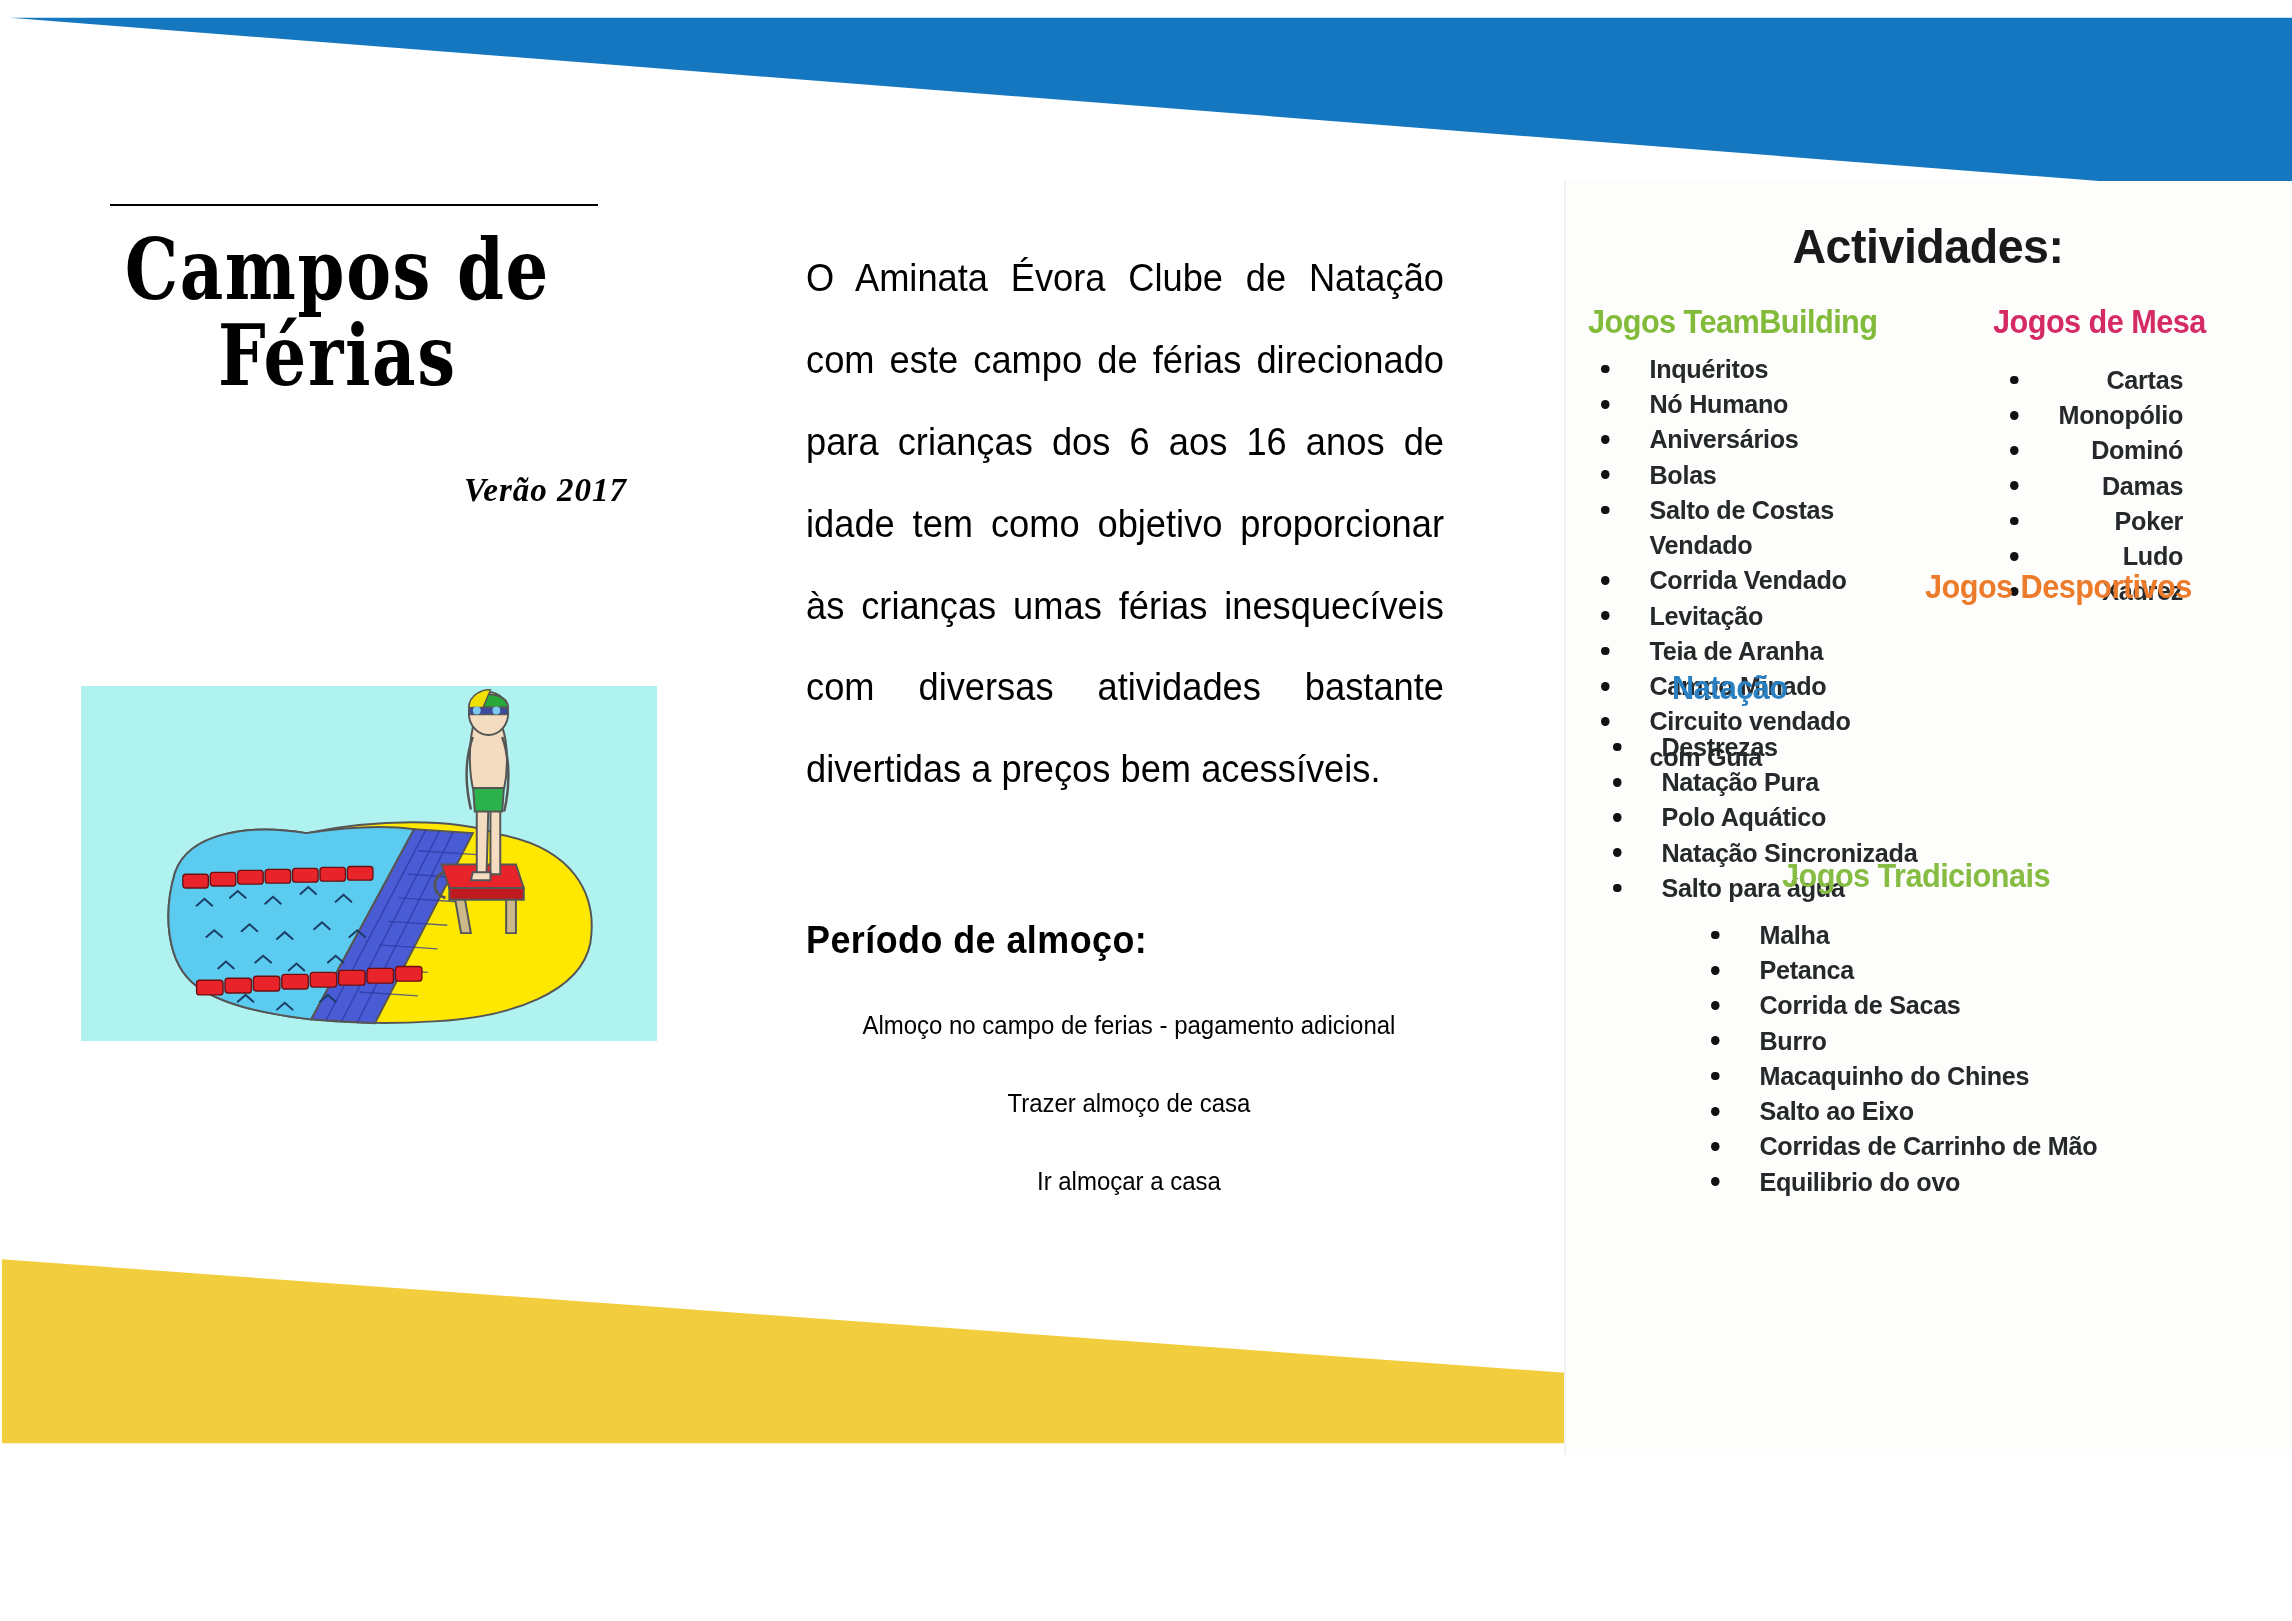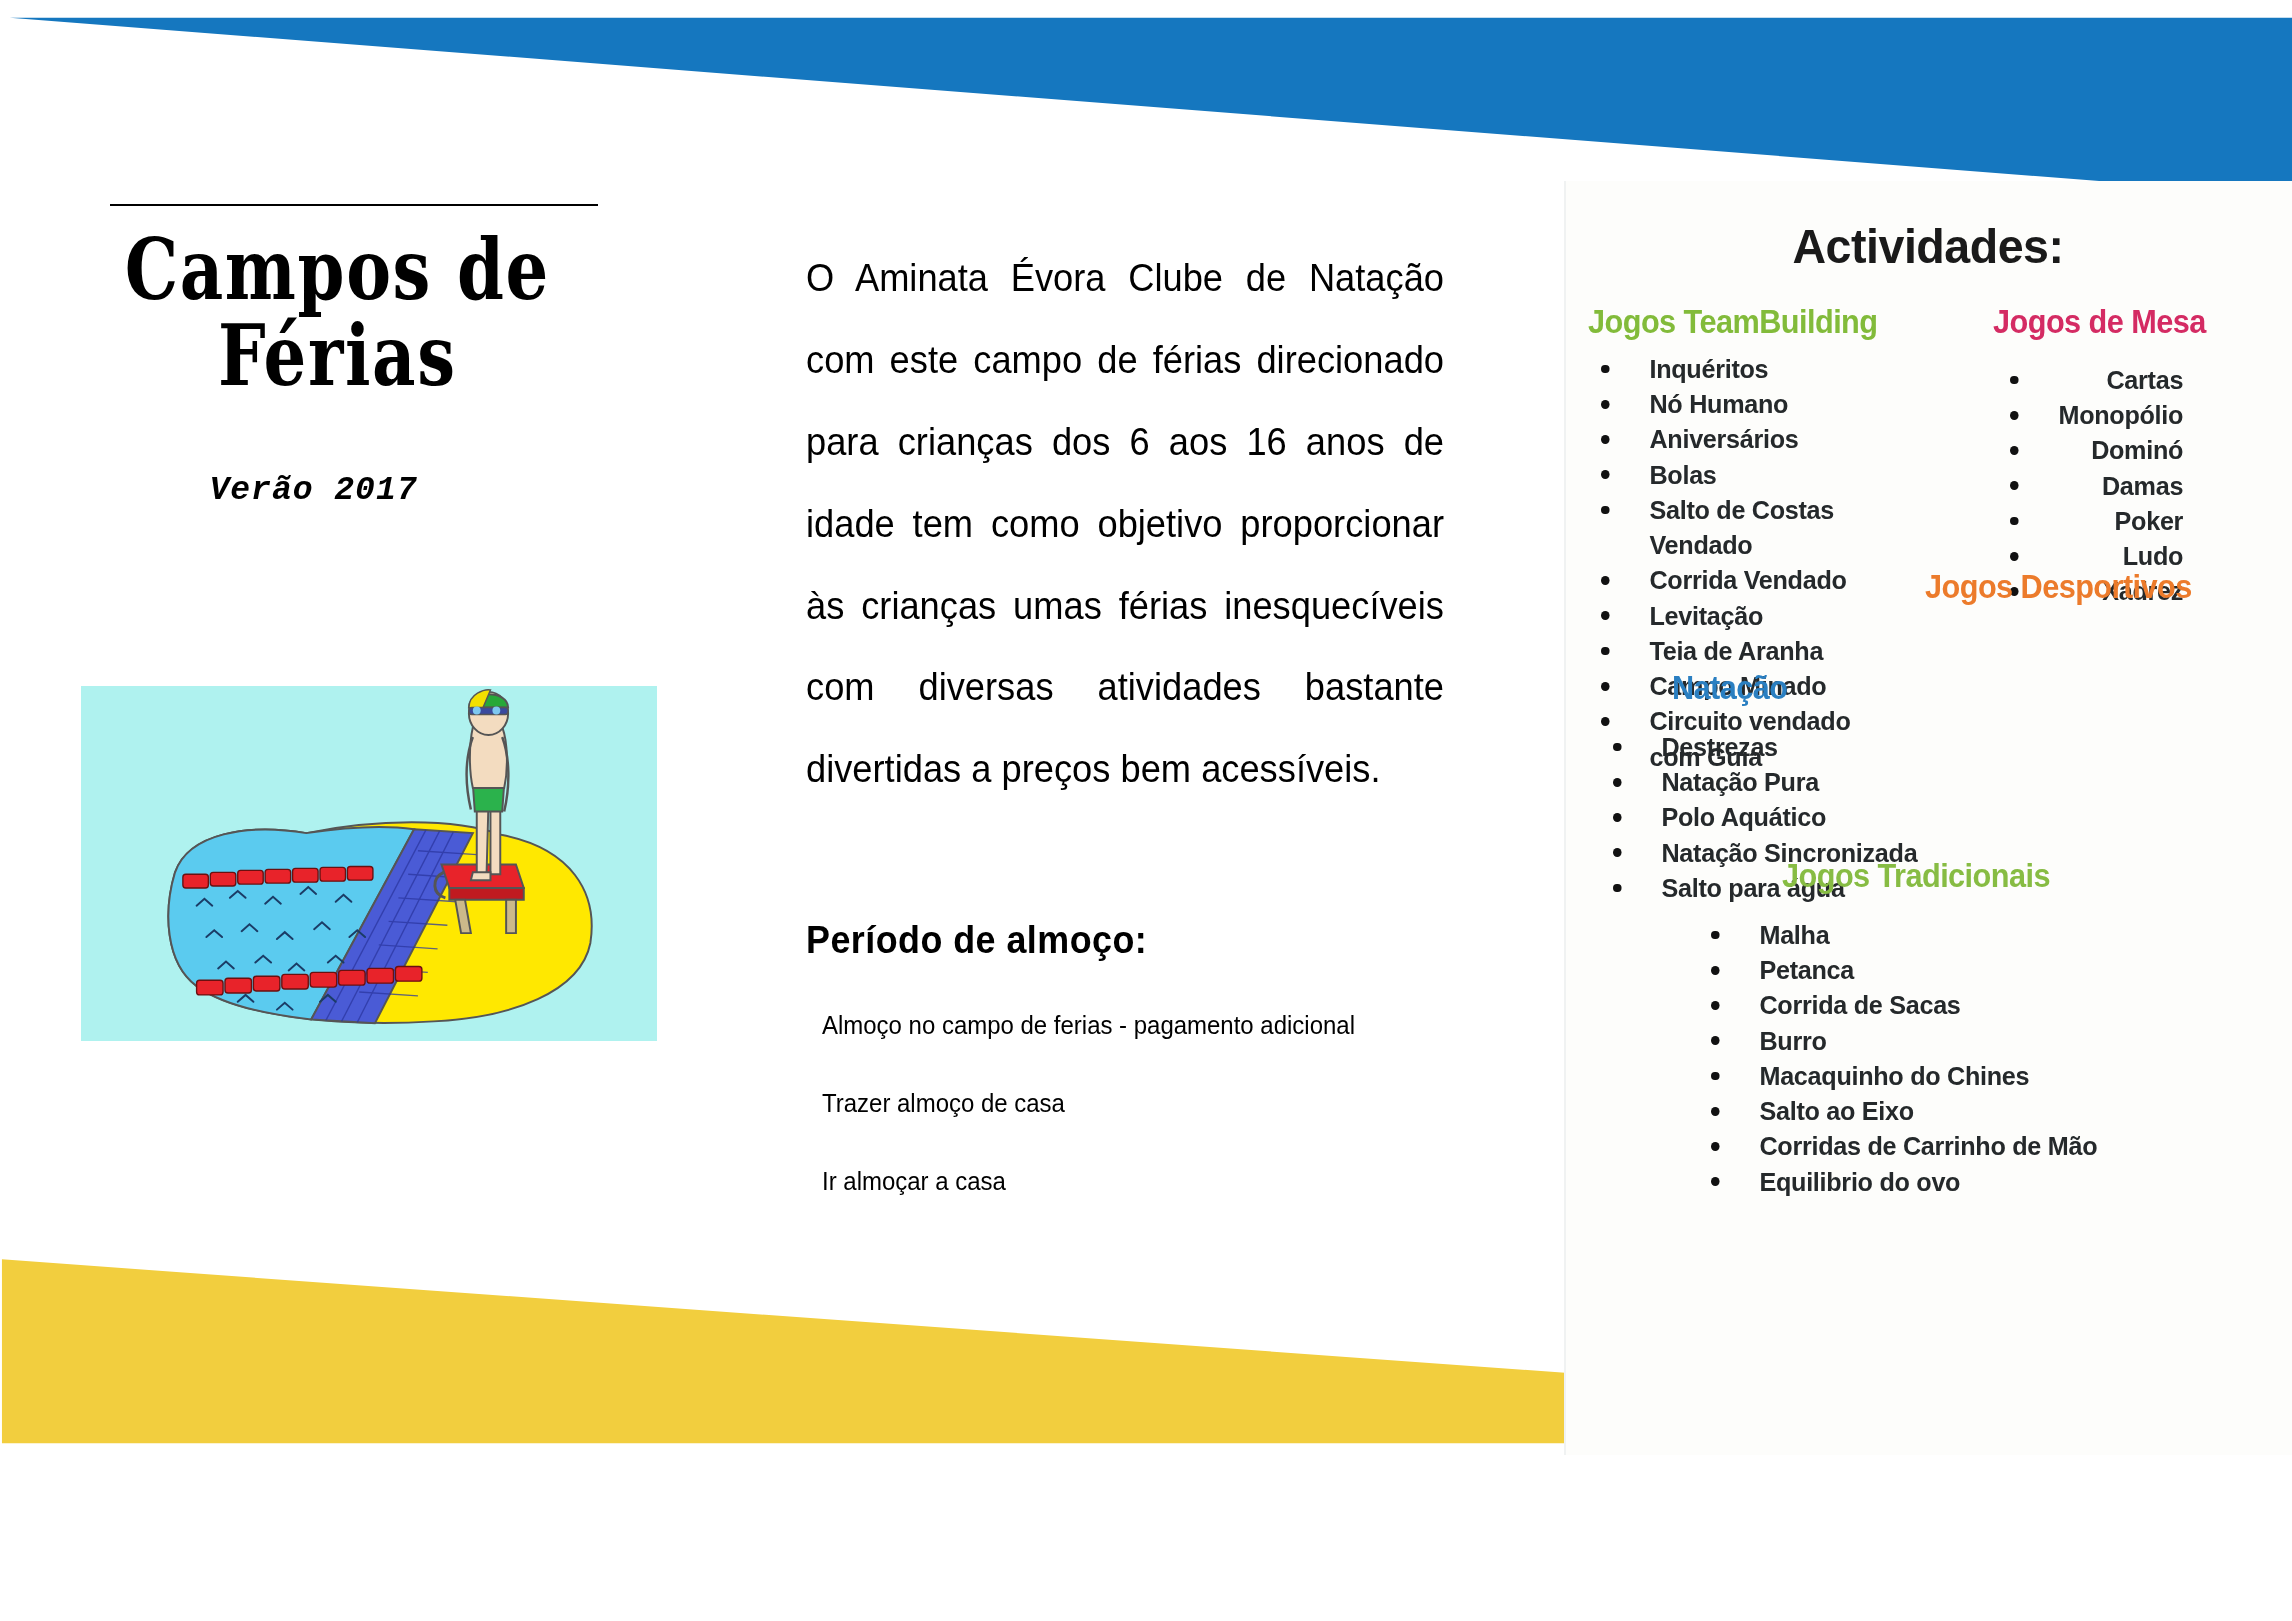--- a/index.html
+++ b/index.html
@@ -58,22 +58,22 @@
     line-height: 1.02;
     letter-spacing: 2px;
     color: #000000;
     transform: scaleX(0.80);
     transform-origin: center top;
     white-space: pre-line;
   }
   .subtitle {
     margin: 73px 0 0 0;
     padding: 0 118px 0 0;
-    text-align: center;
-    font-family: Liberation Mono, monospace;
+    text-align: right;
+    font-family: Liberation Serif, serif;
     font-weight: 700;
     font-style: italic;
     font-size: 33px;
     letter-spacing: 1px;
     color: #000000;
   }
 
   .illustration {
     position: absolute;
     left: 81px;
@@ -106,23 +106,24 @@
     margin: 108px 0 0 0;
     font-family: "Liberation Sans", sans-serif;
     font-weight: 700;
     font-size: 39px;
     letter-spacing: 0.5px;
     color: #000000;
     transform: scaleX(0.92);
     transform-origin: left top;
   }
   .lunch-list {
-    margin: 16px;
+    margin: 8px;
     padding: 0;
     list-style: none;
+    text-align: center;
   }
   .lunch-list li {
     margin: 49px 0 0 0;
     font-family: "Liberation Sans", sans-serif;
     font-size: 25.5px;
     color: #000000;
     transform: scaleX(0.94);
     transform-origin: left top;
     white-space: nowrap;
   }

